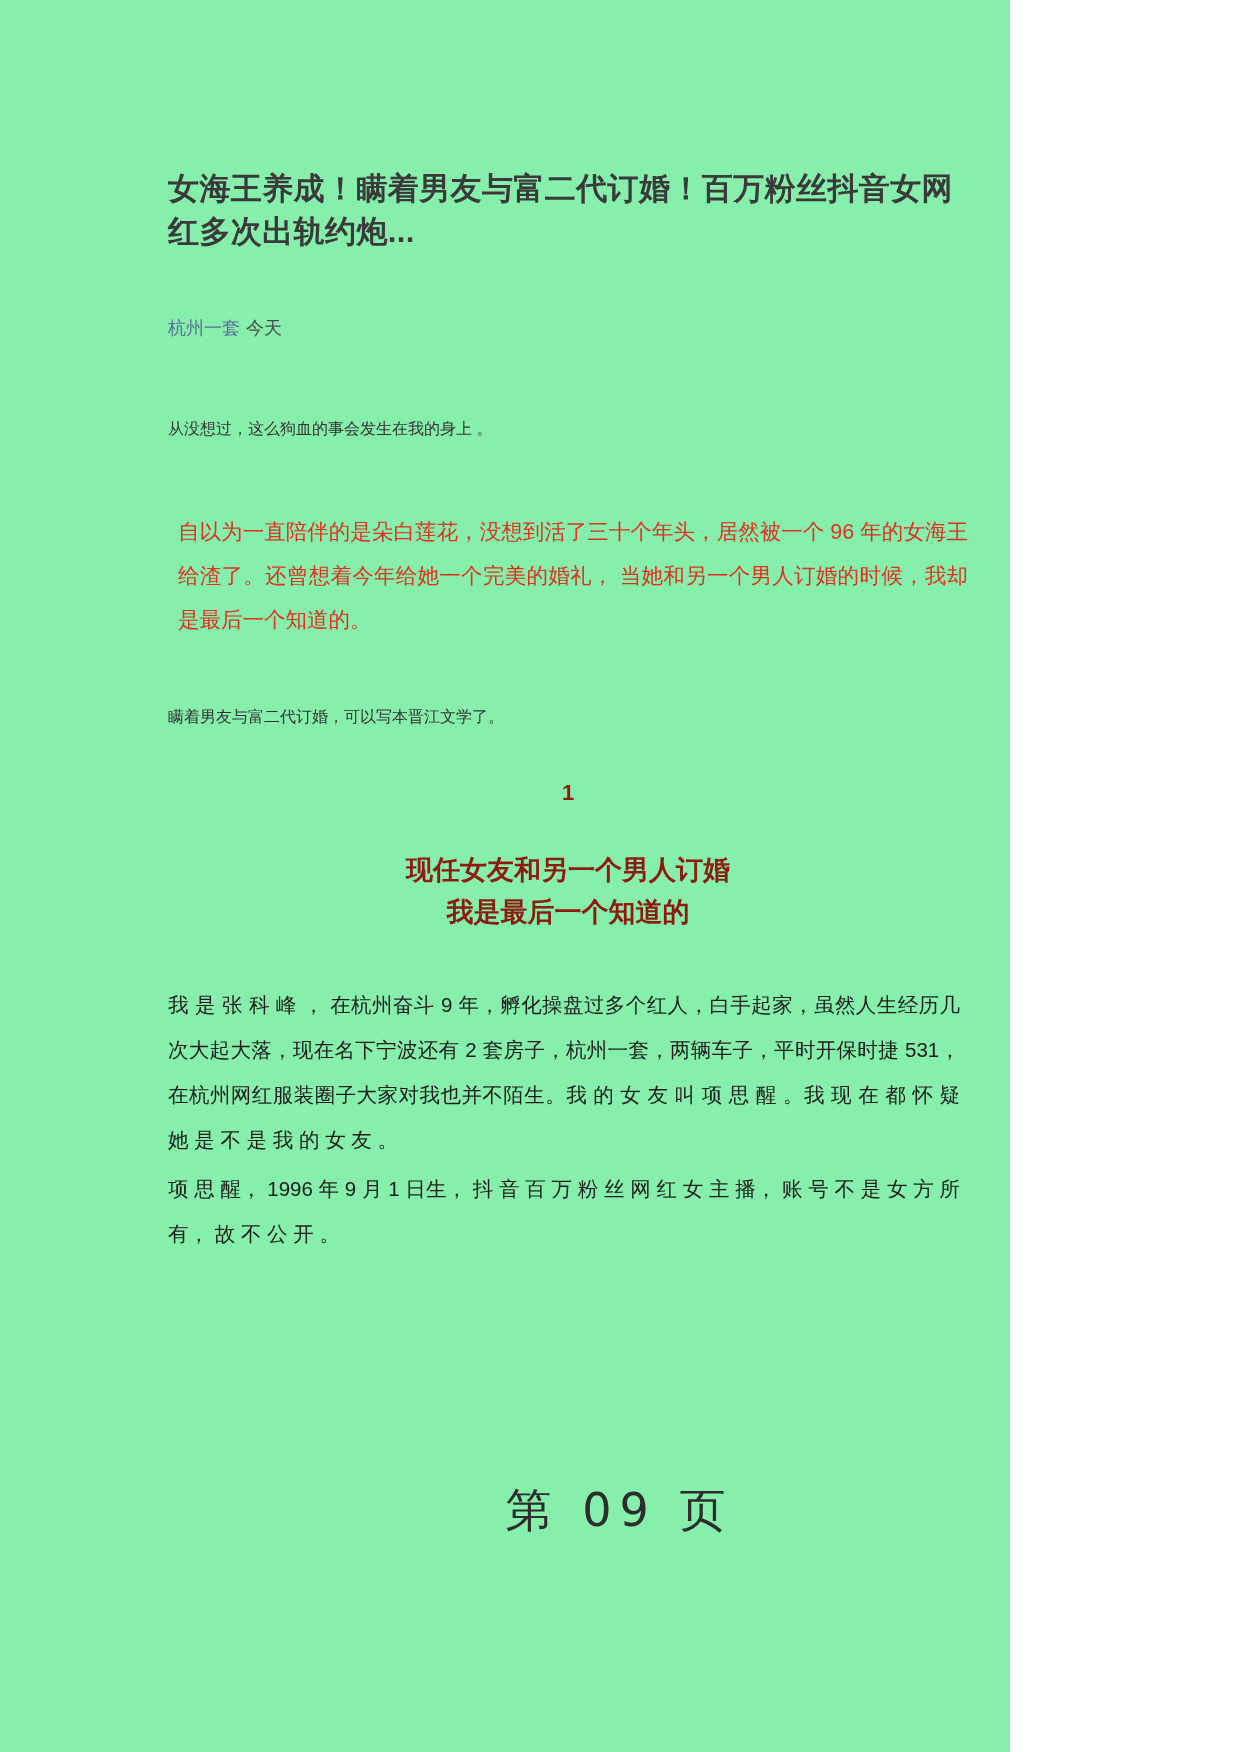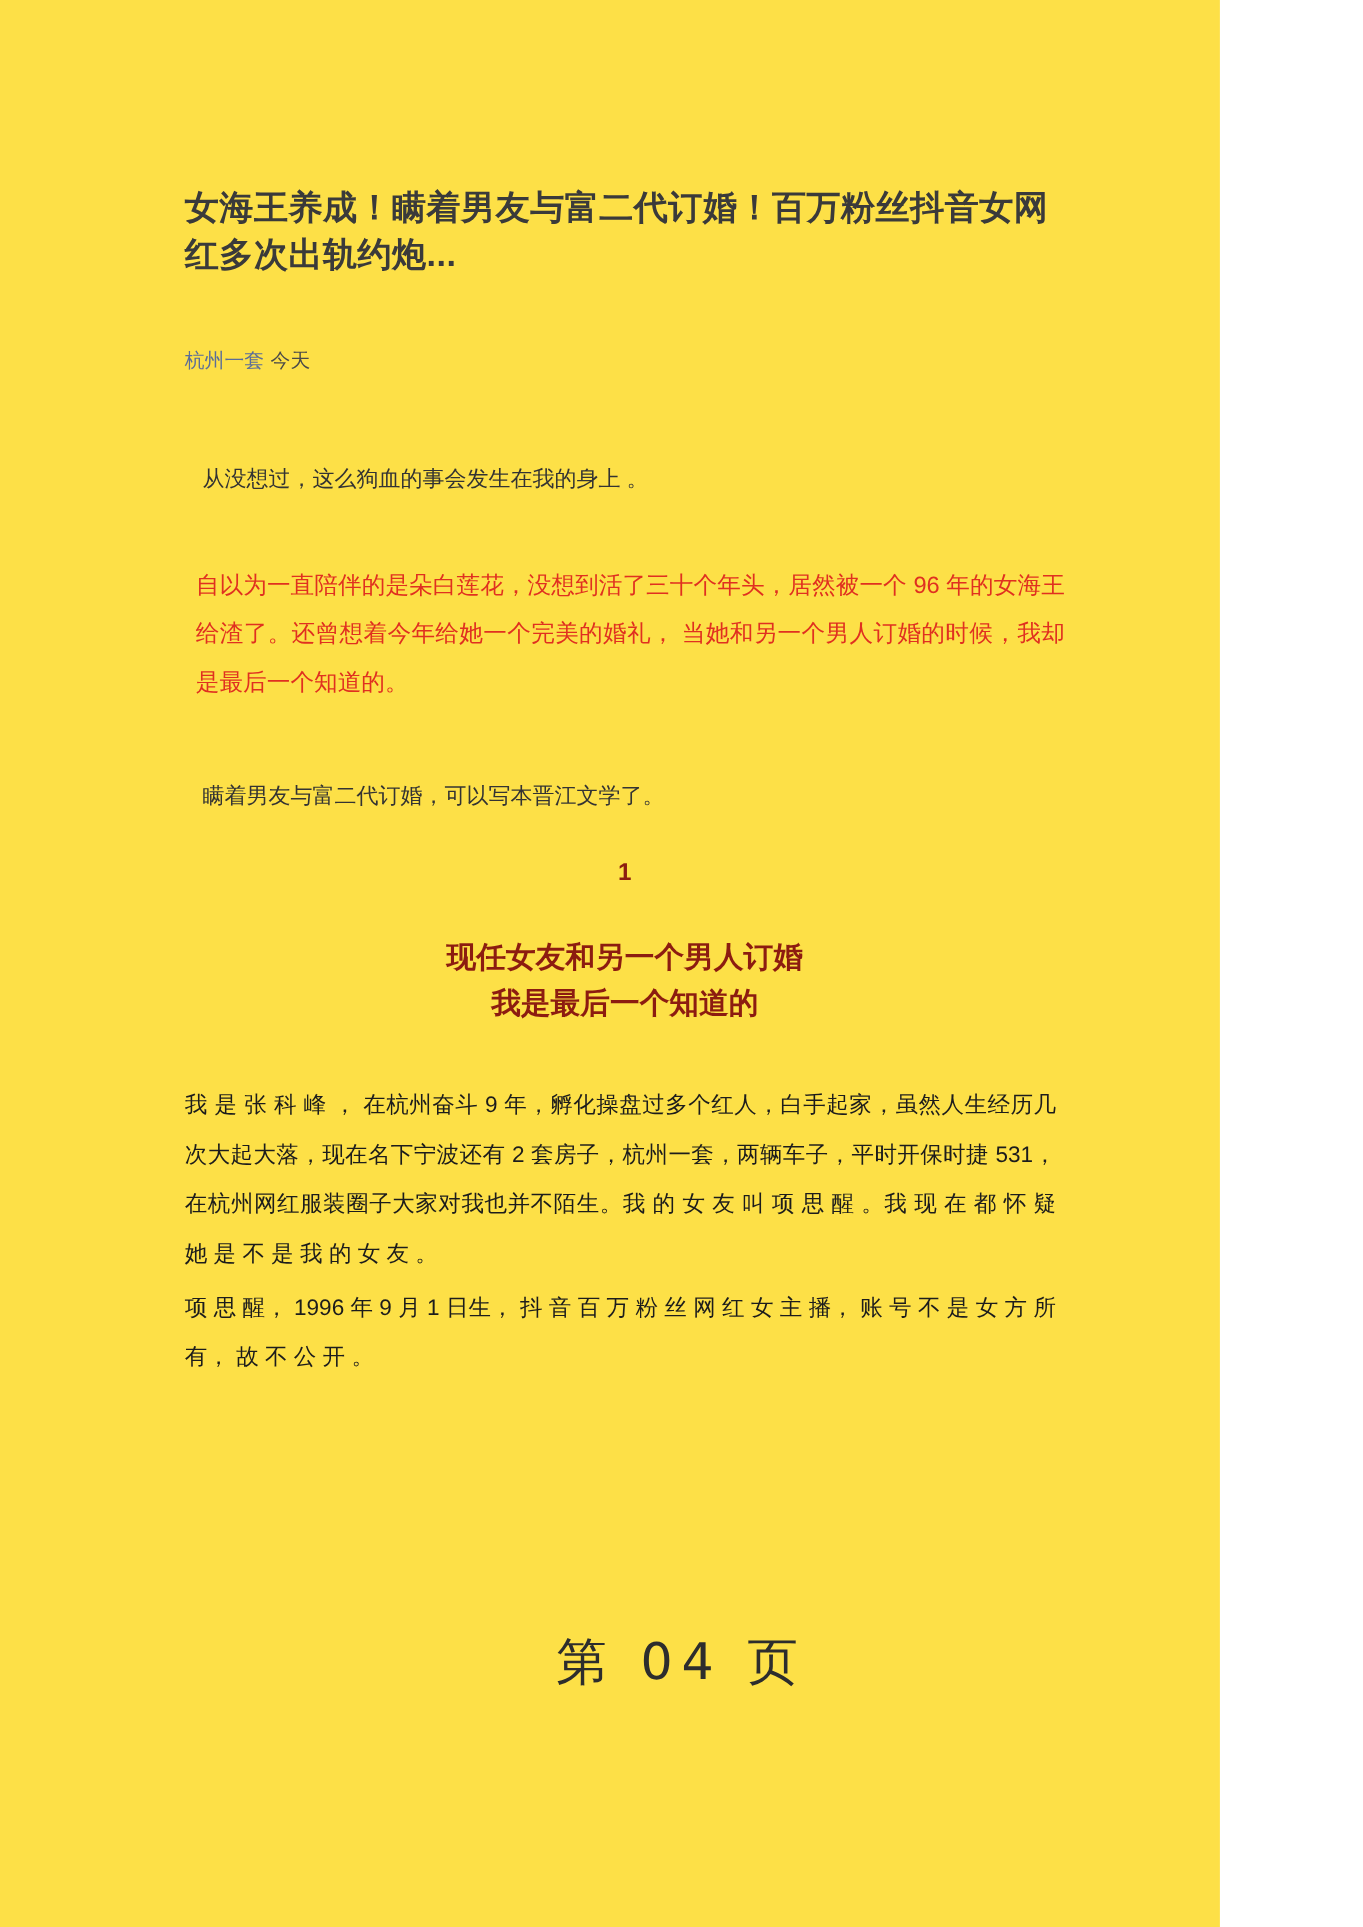--- a/index.html
+++ b/index.html
@@ -9,26 +9,26 @@
   }
   body {
     width: 1239px;
     height: 1752px;
     font-family: "Liberation Sans", "DejaVu Sans", sans-serif;
     color: #2b2b2b;
     position: relative;
     overflow: hidden;
   }
   .page {
-    width: 1109px;
+    width: 1010px;
     height: 1752px;
     box-sizing: border-box;
     padding: 0;
     position: relative;
-    background: #fde047;
+    background: #86efac;
   }
   .content {
     position: absolute;
     left: 168px;
     top: 0;
     width: 800px;
   }
 
   
   .article-title {
@@ -58,23 +58,23 @@
     color: #5a6d99;
   }
   .byline .date {
     color: #4a4a4a;
     margin-left: 6px;
   }
 
   
   .para {
     position: absolute;
-    left: 16px;
+    left: 0;
     width: 800px;
-    font-size: 20px;
+    font-size: 16px;
     line-height: 1.62;
     color: #333333;
   }
   .para-1 { top: 400px; }
   .para-green { top: 688px; }
 
   .para-red {
     position: absolute;
     left: 10px;
     top: 488px;
@@ -155,14 +155,14 @@
     <div class="section-heading sh-line1">现任女友和另一个男人订婚</div>
     <div class="section-heading sh-line2">我是最后一个知道的</div>
 
     <div class="body-block">
       <p class="stretch">我 是 张 科 峰 ， 在杭州奋斗 9 年，孵化操盘过多个红人，白手起家，虽然人生经历几次大起大落，现在名下宁波还有 2 套房子，杭州一套，两辆车子，平时开保时捷 531，在杭州网红服装圈子大家对我也并不陌生。我 的 女 友 叫 项 思 醒 。我 现 在 都 怀 疑 她 是 不 是 我 的 女 友 。</p>
       <p class="stretch">项 思 醒， 1996 年 9 月 1 日生， 抖 音 百 万 粉 丝 网 红 女 主 播， 账 号 不 是 女 方 所 有， 故 不 公 开 。</p>
     </div>
 
   </div>
 
-  <div class="page-footer">第 04 页</div>
+  <div class="page-footer">第 09 页</div>
 </div>
 
 </body></html>

